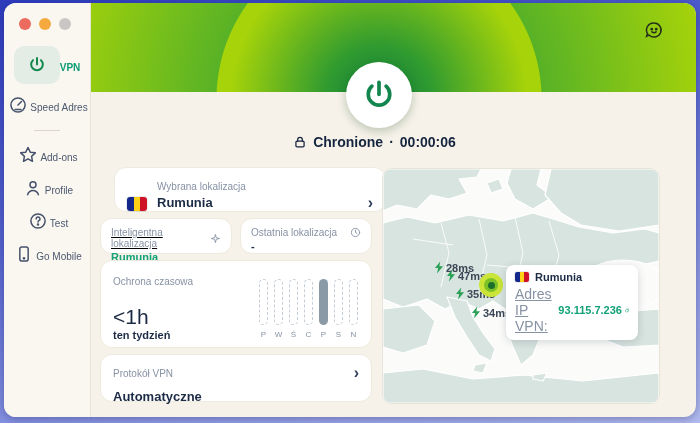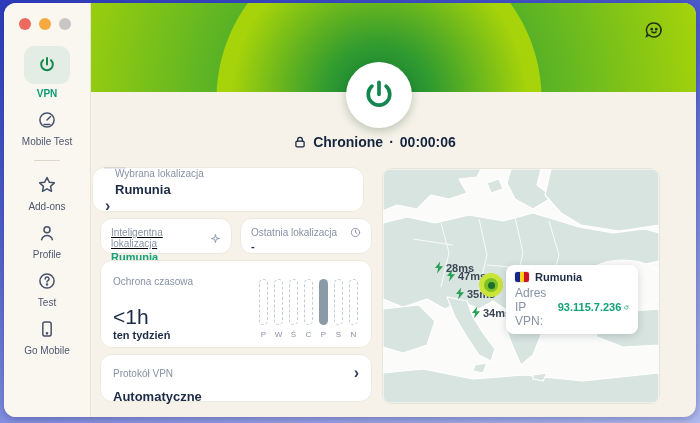--- a/index.html
+++ b/index.html
@@ -10,21 +10,21 @@
     -webkit-font-smoothing:antialiased;
   }
   .window{position:absolute;left:4px;top:3px;right:4px;bottom:6px;border-radius:12px;
     background:#f6f2e9;overflow:hidden;box-shadow:0 2px 10px rgba(20,25,80,.35);}
   
   .sidebar{position:absolute;left:0;top:0;bottom:0;width:86px;background:#faf7f0;border-right:1px solid #e8e3d8;}
   .lights{display:flex;gap:8px;padding:15px 0 0 15px;}
   .light{width:12px;height:12px;border-radius:50%;}
   .light.red{background:#ed6a5e;}.light.yellow{background:#f5a93f;}.light.gray{background:#c9c7c4;}
   .nav{display:flex;flex-direction:column;align-items:center;margin-top:16px;}
-  .nav-item{display:flex;flex-direction:column;align-items:center;cursor:pointer;margin-bottom:9px;}
+  .nav-item{display:flex;flex-direction:row;align-items:center;cursor:pointer;margin-bottom:9px;}
   .nav-item .iconwrap{width:24px;height:24px;display:flex;align-items:center;justify-content:center;color:#46526b;}
   .nav-item.active .iconwrap{width:46px;height:38px;background:#e4ede5;border-radius:10px;color:#15884e;}
   .nav-label{font-size:10px;color:#4c5870;margin-top:4px;}
   .nav-item.active .nav-label{color:#0d9b74;font-weight:bold;}
   .nav-divider{width:26px;height:1px;background:#ddd7ca;margin:4px 0 12px 0;}
   
   .main{position:absolute;left:87px;top:0;right:0;bottom:0;}
   .hero{position:absolute;left:0;top:0;right:0;height:89px;
     background:radial-gradient(circle at 288px 96px,
       #157f3c 0px,#2e9a30 52px,#a6d30a 148px,#a6d30a 162px,
@@ -35,21 +35,21 @@
     background:#ffffff;box-shadow:0 3px 10px rgba(0,60,20,.25);display:flex;align-items:center;justify-content:center;cursor:pointer;}
   .power-btn svg{width:34px;height:34px;color:#13854f;}
   .status{position:absolute;left:0;right:38px;top:131px;display:flex;align-items:center;justify-content:center;gap:6px;
     color:#16253f;font-size:14px;font-weight:bold;}
   .status .lock{width:14px;height:14px;color:#16253f;}
   
   .card{position:absolute;background:#ffffff;border:1px solid #edeade;border-radius:12px;box-sizing:border-box;}
   .lbl{font-size:10px;color:#8792a4;}
   .val{font-size:13px;font-weight:bold;color:#1c2b45;}
   .chev{color:#323f58;font-size:16px;font-weight:bold;line-height:1;}
-  #card-selected{left:1px;top:164px;width:272px;height:45px;display:flex;align-items:flex-start;padding:0 12px;cursor:pointer;flex-direction:column;}
+  #card-selected{left:23px;top:164px;width:272px;height:45px;display:flex;align-items:flex-end;padding:0 12px;cursor:pointer;}
   #card-selected .texts{margin-left:10px;flex:1;}
   #card-selected .texts .lbl{display:block;margin-bottom:1px;}
   .flag{display:flex;width:20px;height:14px;border-radius:3px;overflow:hidden;box-shadow:0 0 0 1px rgba(0,0,0,.08);}
   .flag i{flex:1;}
   .flag .b{background:#14288b;}.flag .y{background:#fcd116;}.flag .r{background:#ce1126;}
   .half{padding:8px 10px;cursor:pointer;}
   #card-smart{left:9px;top:215px;width:132px;height:36px;text-decoration:underline;}
   #card-last{left:149px;top:215px;width:132px;height:36px;}
   .half .toprow{display:flex;justify-content:space-between;align-items:center;}
   .half .toprow svg{width:11px;height:11px;color:#8792a4;}
@@ -74,21 +74,21 @@
   .ping svg{width:10px;height:13px;}
   .conn-marker{position:absolute;width:24px;height:24px;border-radius:50%;background:#cbe438;display:flex;align-items:center;justify-content:center;}
   .conn-marker .mid{width:14px;height:14px;border-radius:50%;background:#7cc126;display:flex;align-items:center;justify-content:center;}
   .conn-marker .core{width:7px;height:7px;border-radius:50%;background:#1c6e2c;}
   .tooltip{position:absolute;left:123px;top:96px;width:132px;background:#ffffff;border-radius:8px;
     box-shadow:0 2px 8px rgba(30,40,60,.18);padding:6px 9px;box-sizing:border-box;}
   .tooltip .row1{display:flex;align-items:center;gap:6px;}
   .tooltip .row1 .flag{width:14px;height:10px;border-radius:2px;}
   .tooltip .country{font-size:11px;font-weight:bold;color:#1c2b45;}
   .tooltip .row2{display:flex;align-items:center;gap:3px;margin-top:3px;}
-  .tooltip .iplbl{font-size:12px;color:#8792a4;}
+  .tooltip .iplbl{font-size:14px;color:#8792a4;text-decoration:underline;}
   .tooltip .ip{font-size:11px;font-weight:bold;color:#13a177;}
   .tooltip .refresh{width:9px;height:9px;color:#13a177;cursor:pointer;}
 </style>
 </head>
 <body>
 
 <div class="window">
 
   <div class="sidebar">
     <div class="lights">
@@ -109,21 +109,21 @@
       </div>
 
       <div class="nav-item">
         <span class="iconwrap">
           <svg viewBox="0 0 24 24" width="20" height="20" fill="none" stroke="currentColor" stroke-width="1.8" stroke-linecap="round">
             <circle cx="12" cy="12" r="8.5"></circle>
               <path d="M12 12l4.2-4.2"></path>
               <path d="M8.5 17.5h7"></path>
           </svg>
         </span>
-        <span class="nav-label">Mobile Test</span>
+        <span class="nav-label">Speed Adres</span>
       </div>
 
       <div class="nav-divider"></div>
 
       <div class="nav-item">
         <span class="iconwrap">
           <svg viewBox="0 0 24 24" width="20" height="20" fill="none" stroke="currentColor" stroke-width="1.8" stroke-linejoin="round">
             <path d="M12 3l2.7 5.6 6.1.8-4.5 4.2 1.1 6-5.4-3-5.4 3 1.1-6L3.2 9.4l6.1-.8z"></path>
           </svg>
         </span>

